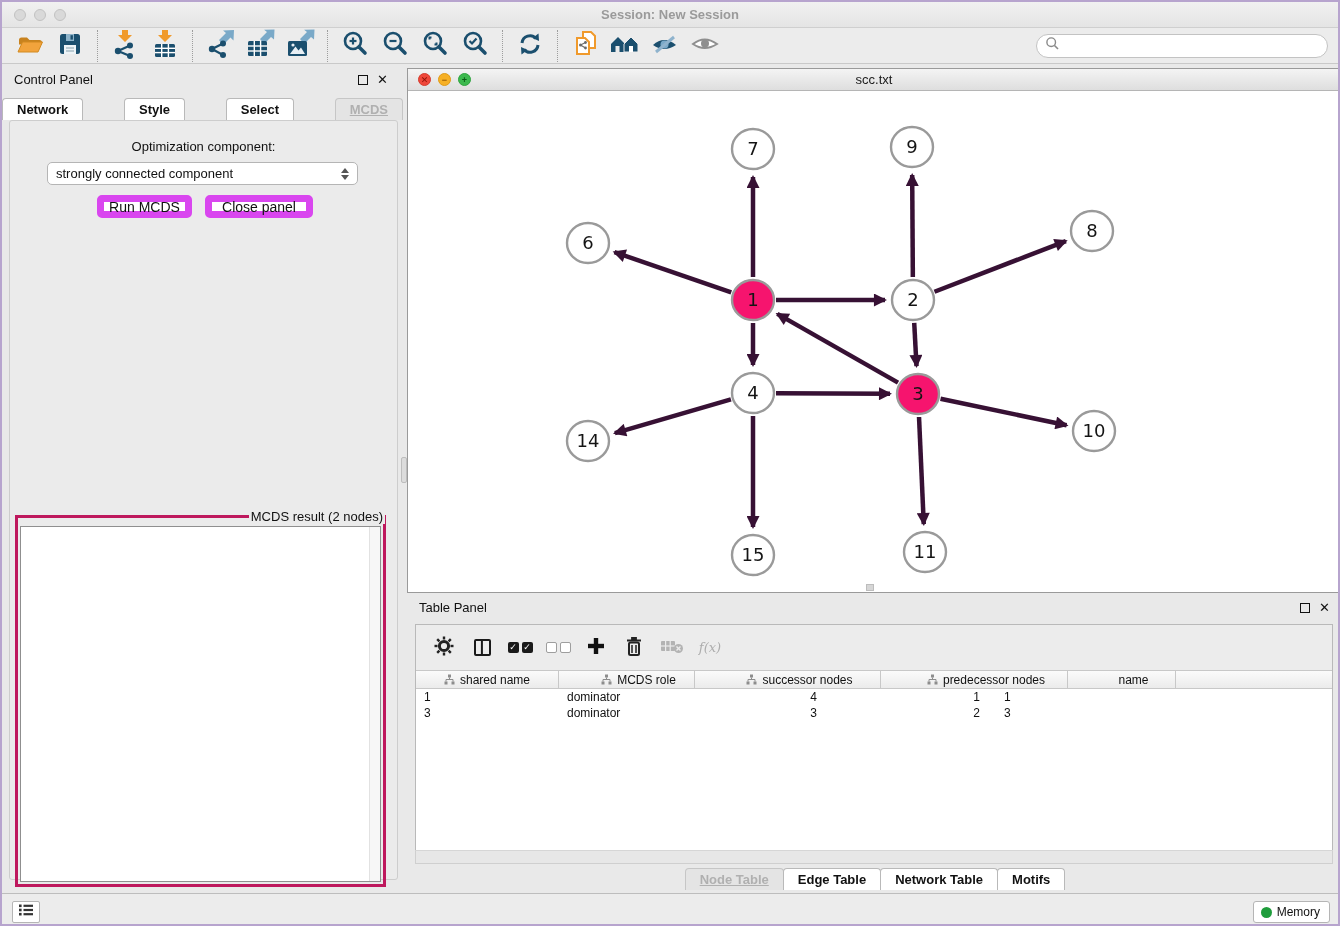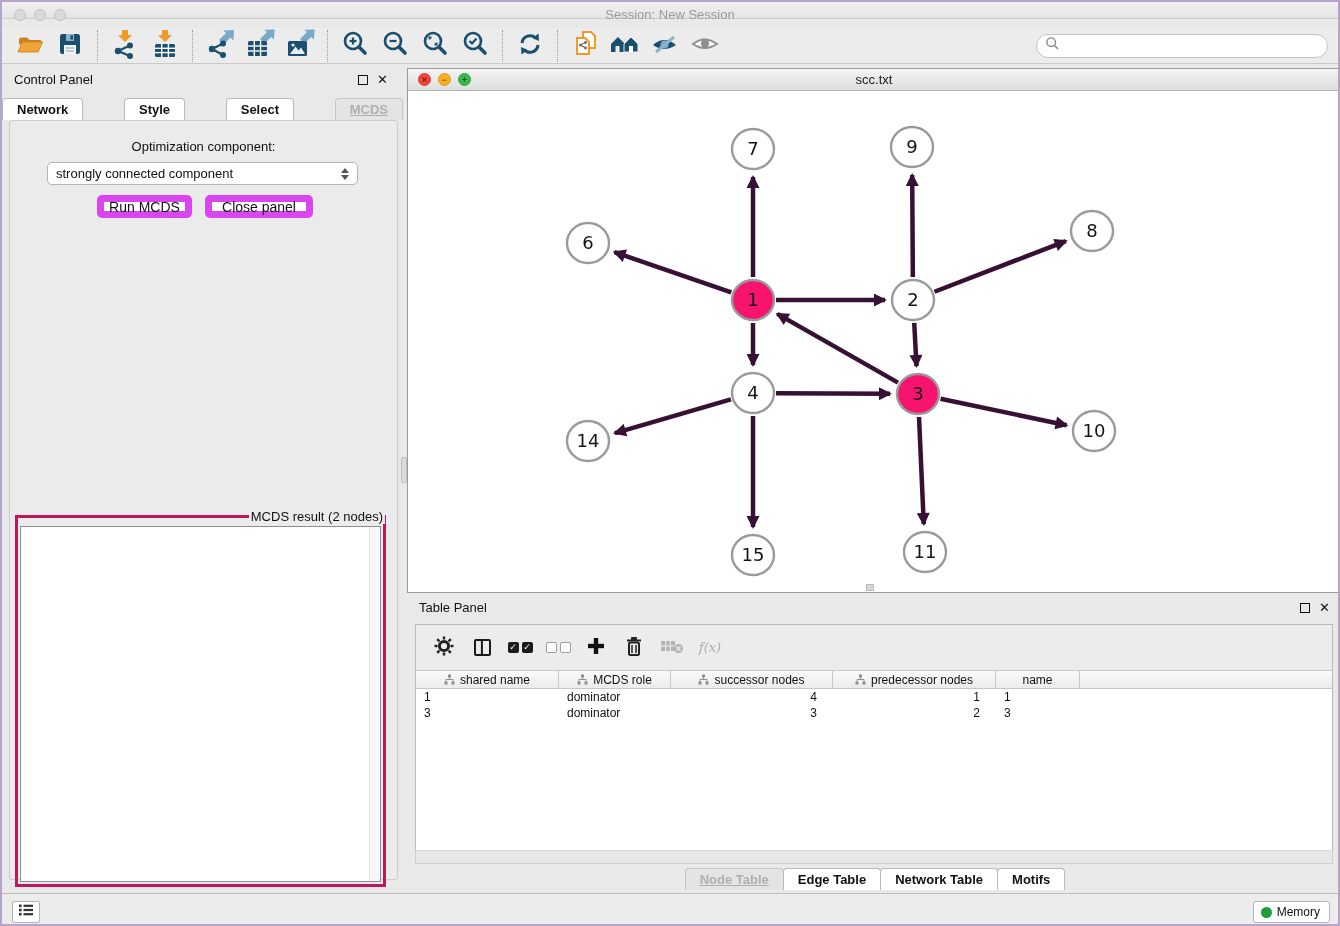--- a/index.html
+++ b/index.html
@@ -1,22 +1,22 @@
 <!DOCTYPE html>
 <html><head>
 <meta charset="utf-8">
 <style>
   * { margin:0; padding:0; box-sizing:border-box; }
   html,body { width:1340px; height:926px; }
   body { font-family:"Liberation Sans","DejaVu Sans",sans-serif; background:#e9e9e9; }
   .app { position:relative; width:1340px; height:926px; background:#e9e9e9; border:2px solid #b7a4ce; overflow:hidden; }
 
   
-  .titlebar { position:absolute; left:0; top:0; width:100%; height:17px;
-    background:linear-gradient(#f1f1f1,#e4e4e4); border-bottom:1px solid #cfcfcf; }
+  .titlebar { position:absolute; left:0; top:0; width:100%; height:26px;
+    background:linear-gradient(#f1f1f1,#e4e4e4); border-bottom:1px solid #cfcfcf;font-weight:bold; }
   .titlebar .title { position:absolute; left:0; right:0; top:5px; text-align:center;
     font-size:13px; color:#9a9a9a; }
   .tl-dot { position:absolute; top:7px; width:12px; height:12px; border-radius:50%;
     background:#d9d9d9; border:1px solid #c2c2c2; }
 
   
   .main-toolbar { position:absolute; left:0; top:26px; width:100%; height:36px;
     background:#ececec; border-bottom:1px solid #c9c9c9; display:flex; align-items:center; padding-left:8px; }
   .tool-btn { width:40px; height:32px; display:flex; align-items:center; justify-content:center; }
   .tb-sep { width:1px; height:32px; border-left:1px dotted #9d9d9d; margin:0 7px; }
@@ -71,21 +71,21 @@
   .tp-toolbar { position:relative; width:100%; height:45px; background:#ececec; display:flex; align-items:center; padding-left:10px; gap:2px; }
   .tp-btn { width:36px; height:34px; display:flex; align-items:center; justify-content:center; }
   .cb-pair { display:flex; gap:3px; }
   .cb { width:11px; height:11px; border-radius:2px; }
   .cb.checked { background:#1a1a1a; color:#fff; font-size:9px; line-height:11px; text-align:center; }
   .cb.unchecked { background:#fff; border:1.6px solid #9e9e9e; }
   .cols-icon { width:17px; height:17px; border:2.2px solid #1a1a1a; border-radius:2px; position:relative; }
   .cols-icon::after { content:""; position:absolute; left:50%; top:0; bottom:0; width:2.2px; background:#1a1a1a; transform:translateX(-50%); }
   .fx-label { font-family:"DejaVu Serif",serif; font-style:italic; font-size:13px; color:#adadad; }
   .tp-table { position:relative; width:100%; }
-  .tp-headrow { display:flex; height:19px; border-top:1px solid #c8c8c8; border-bottom:1px solid #c8c8c8; background:linear-gradient(#fbfbfb,#ebebeb); }
+  .tp-headrow { display:flex; height:19px; border-top:1px solid #c8c8c8; border-bottom:1px solid #c8c8c8; background:linear-gradient(#fbfbfb,#ebebeb);gap:24px; }
   .th-cell { position:relative; display:flex; align-items:center; justify-content:center; gap:5px;
     border-right:1px solid #c8c8c8; font-size:12px; color:#111; }
   .tp-row { display:flex; height:16px; background:#fff; font-size:12px; color:#111; }
   .td-cell { padding:0 8px; line-height:16px; overflow:hidden; }
   .td-right { text-align:right; padding-right:16px; }
   .tp-scrollstrip { position:absolute; left:413px; top:848px; width:918px; height:14px; background:#e7e7e7; border:1px solid #cfcfcf; border-top:1px solid #d6d6d6; }
   .tp-tabs { position:absolute; left:405px; top:866px; width:935px; display:flex; justify-content:center; }
 
   
   .statusbar { position:absolute; left:0; top:891px; width:100%; height:35px; background:#ececec; border-top:1px solid #bdbdbd; }

